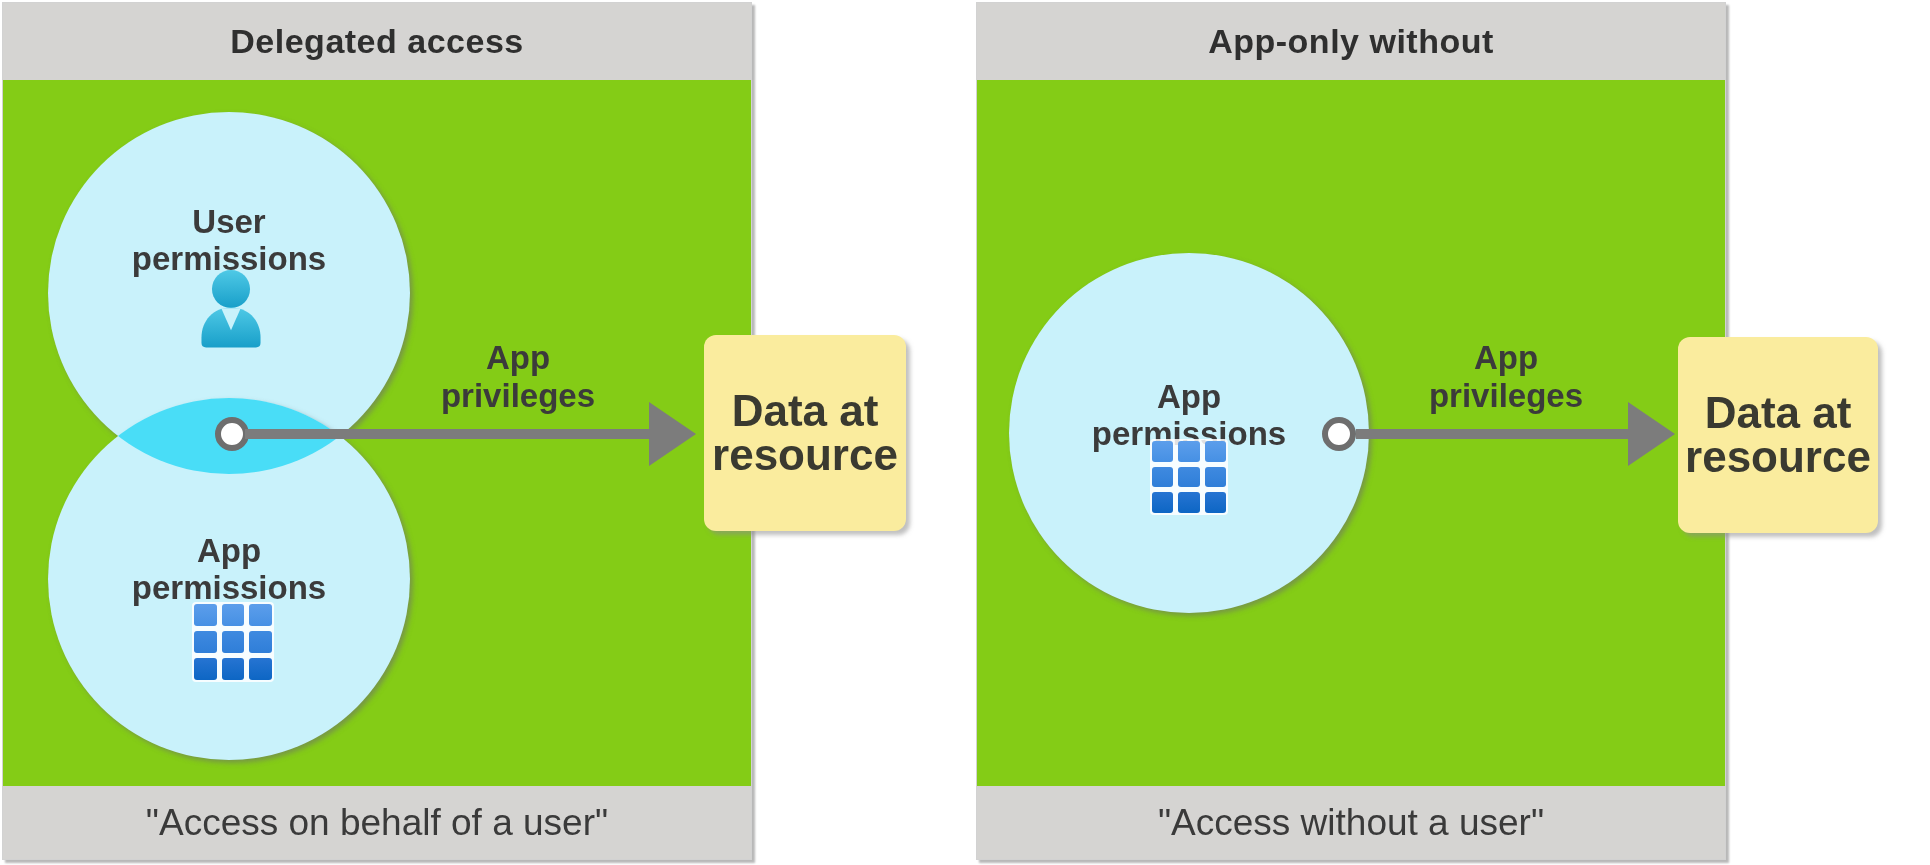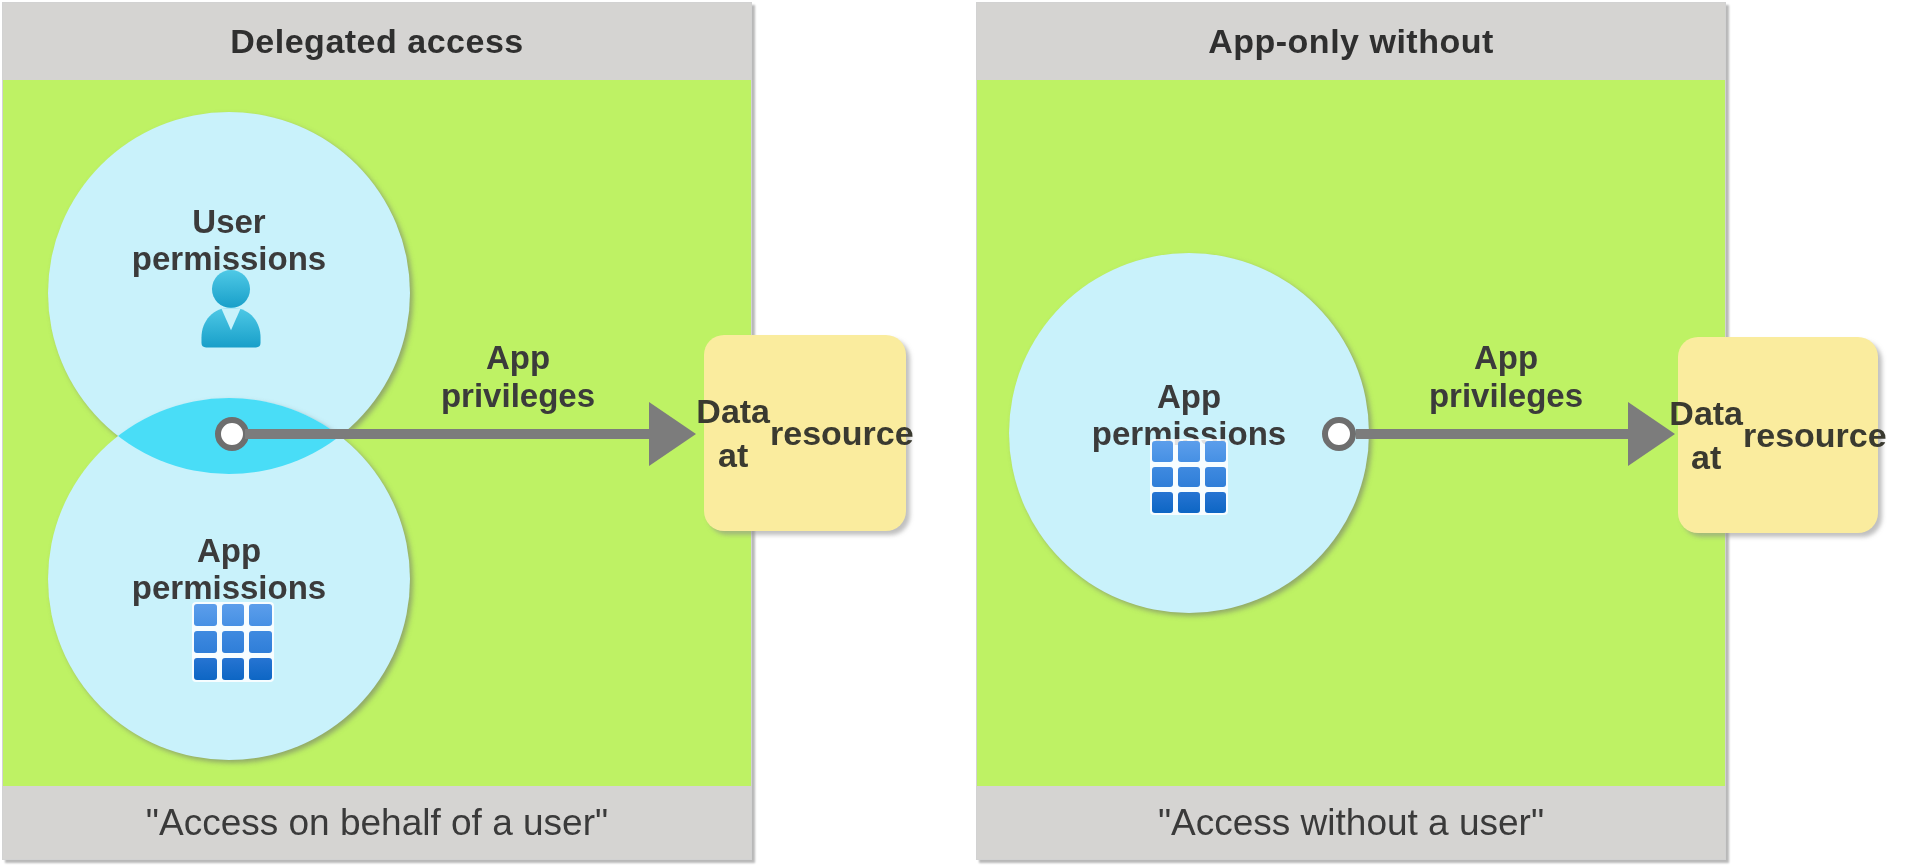--- a/index.html
+++ b/index.html
@@ -1,21 +1,21 @@
 <!DOCTYPE html>
 <html><head>
 <meta charset="utf-8">
 <style>
   * { margin:0; padding:0; box-sizing:border-box; }
   body { font-family: "Liberation Sans", sans-serif; background:#ffffff; }
   .canvas { position:relative; width:1930px; height:865px; background:#ffffff; overflow:hidden; }
 
   .panel {
     position:absolute; top:2px; width:750px; height:858px;
-    background:#bef264; border:1px solid #D2D2D2;
+    background:#84cc16; border:1px solid #D2D2D2;
     box-shadow: 3px 3px 2px rgba(0,0,0,0.28);
     text-decoration: underline;
   }
   .panel-left  { left:2px; }
   .panel-right { left:976px; }
 
   .panel-header {
     position:absolute; top:0; left:0; right:0; height:77px;
     background:#D5D4D2; display:flex; align-items:center; justify-content:center;
   }
@@ -86,25 +86,25 @@
   .head-right { left:651px; }
 
   .priv-label {
     position:absolute; width:300px; text-align:center; top:336px;
     font-size:33px; font-weight:bold; color:#3B3B3B; line-height:38px;
   }
   .priv-left  { left:365px; }
   .priv-right { left:379px; }
 
   .resource-box {
-    position:absolute; width:202px; height:196px; border-radius:20px;
+    position:absolute; width:202px; height:196px; border-radius:12px;
     background:#FAEC9E;
     box-shadow: 4px 4px 4px rgba(140,140,140,0.55);
-    display:flex; flex-direction:row; align-items:center; justify-content:center;
-    font-size:34px; font-weight:bold; color:#3A3A30; line-height:44px; text-align:center;
+    display:flex; flex-direction:column; align-items:center; justify-content:center;
+    font-size:44px; font-weight:bold; color:#3A3A30; line-height:44px; text-align:center;
   }
   .box-left  { left:701px; top:332px; }
   .box-right { left:701px; top:334px; width:200px; }
 </style>
 </head>
 <body>
 
 <div class="canvas">
 
   <section class="panel panel-left">

